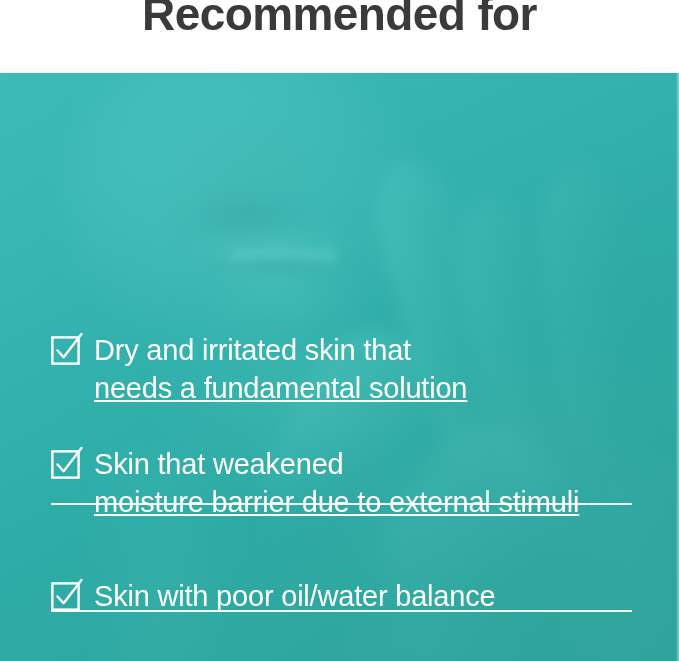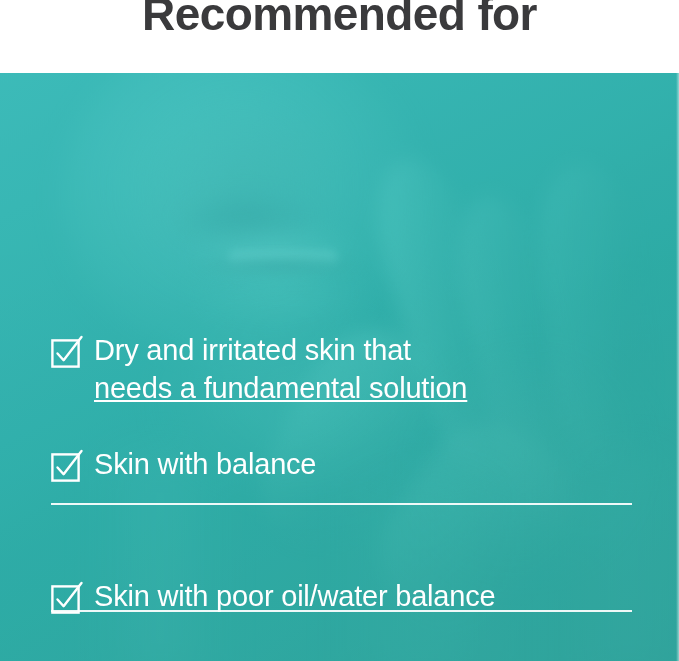--- a/index.html
+++ b/index.html
@@ -221,21 +221,21 @@
     position: absolute;
     left: 51px;
     width: 600px;
   }
   .item-1 { top: 258px; }
   .item-2 { top: 372px; }
   .item-3 { top: 504px; }
 
   .row-first {
     display: flex;
-    align-items: center;
+    align-items: flex-start;
     gap: 14px;
   }
   .checkbox {
     position: relative;
     flex: 0 0 auto;
     width: 29px;
     height: 29px;
     margin-top: 5px;
   }
   .checkbox svg { display: block; overflow: visible; }
@@ -319,22 +319,23 @@
       </div>
 
       <div class="item item-2">
         <div class="row-first">
           <span class="checkbox">
             <svg width="29" height="29" viewBox="0 0 29 29" aria-hidden="true">
               <rect x="1.4" y="1.4" width="26.2" height="26.2" fill="none" stroke="#ffffff" stroke-width="2.4"></rect>
               <path d="M6.5 14.5 L12.6 21.2 L30.5 -2.0" fill="none" stroke="#ffffff" stroke-width="2.4" stroke-linecap="round" stroke-linejoin="round"></path>
             </svg>
           </span>
-          <span class="line">Skin with balance</span>
+          <span class="line">Skin that weakened</span>
         </div>
+        <div class="line line-2">moisture barrier due to external stimuli</div>
       </div>
 
       <div class="item item-3">
         <div class="row-first">
           <span class="checkbox">
             <svg width="29" height="29" viewBox="0 0 29 29" aria-hidden="true">
               <rect x="1.4" y="1.4" width="26.2" height="26.2" fill="none" stroke="#ffffff" stroke-width="2.4"></rect>
               <path d="M6.5 14.5 L12.6 21.2 L30.5 -2.0" fill="none" stroke="#ffffff" stroke-width="2.4" stroke-linecap="round" stroke-linejoin="round"></path>
             </svg>
           </span>

